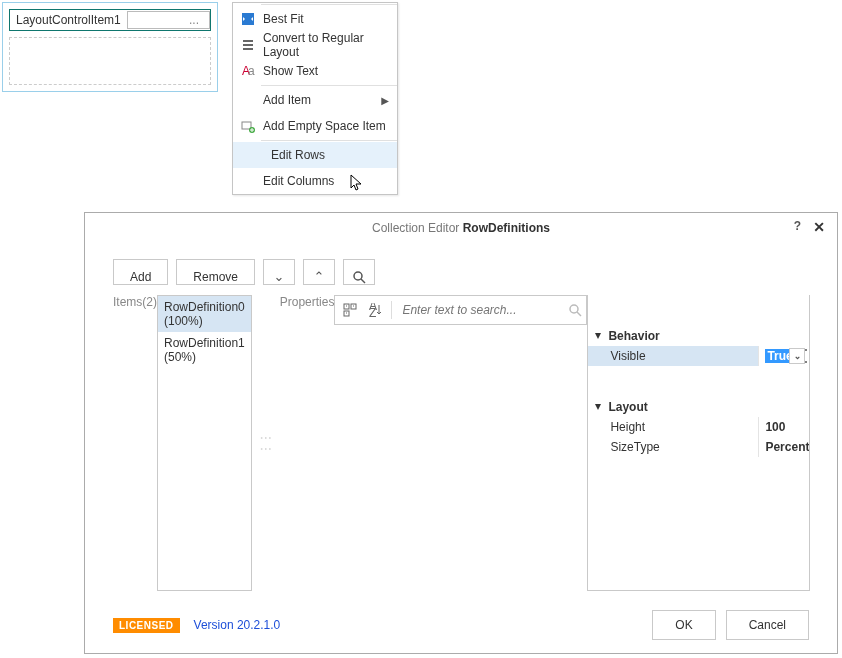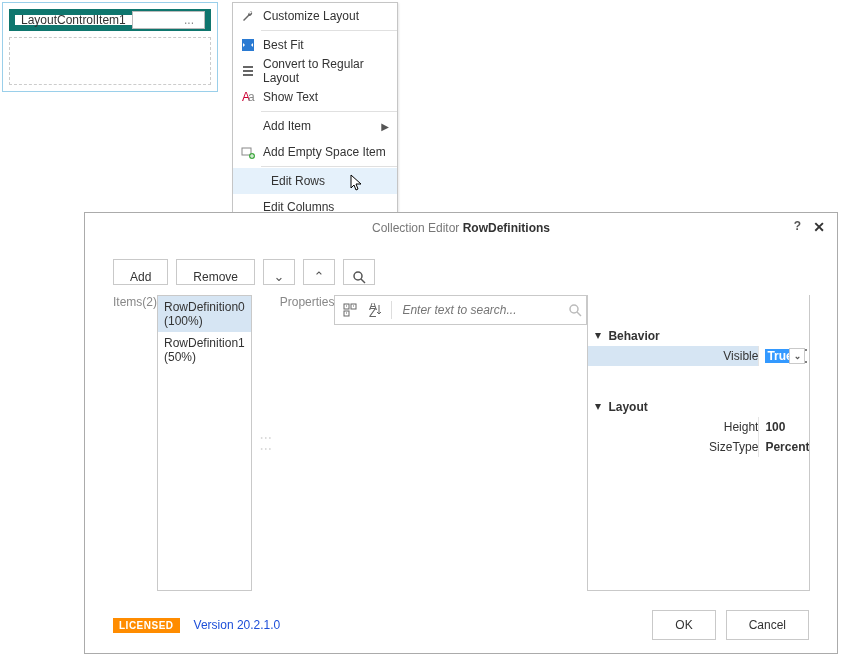--- a/index.html
+++ b/index.html
@@ -1,20 +1,20 @@
 <!DOCTYPE html>
 <html><head>
 <meta charset="utf-8">
 <style>
   * { box-sizing: border-box; font-family: "Segoe UI", Tahoma, sans-serif; font-size: 12px; }
   body { margin: 0; background: #fff; width: 842px; height: 658px; position: relative; overflow: hidden; color: #333; }
 
   
   .designer-box { position: absolute; left: 2px; top: 2px; width: 216px; height: 90px; border: 1px solid #9acfea; background: #fff; }
-  .designer-inner { position: absolute; left: 6px; top: 6px; right: 6px; height: 22px; border: 6px solid #0f766e; display: flex; align-items: center; background: #fff; }
+  .designer-inner { position: absolute; left: 6px; top: 6px; right: 6px; height: 22px; border: 1px solid #0f766e; display: flex; align-items: center; background: #fff; }
   .designer-inner span { padding: 0 6px; }
   .designer-input { flex: 1; height: 18px; border: 1px solid #bbb; background: #fff; display:flex; align-items:center; justify-content:flex-end; padding-right:4px; color:#888;}
   .designer-dashed { position:absolute; left:6px; top: 34px; right:6px; bottom:6px; border:1px dashed #ccc; }
 
   
   .context-menu { position: absolute; left: 232px; top: 2px; width: 166px; background: #fff; border: 1px solid #c5c5c5; box-shadow: 1px 1px 2px rgba(0,0,0,0.1); }
   .menu-item { height: 26px; display: flex; align-items: center; padding: 0 8px 0 4px; cursor: default; }
   .menu-item.hover { background: #e5f1fb; gap: 8px; }
   .menu-icon { width: 22px; height: 18px; display:flex; align-items:center; justify-content:center; margin-right: 4px; }
   .menu-label { flex: 1; }
@@ -45,21 +45,21 @@
 
   .prop-toolbar { height: 30px; border:1px solid #c9c9c9; display:flex; align-items:center; padding: 0 4px; gap: 4px; }
   .prop-tool-btn { width:22px; height:22px; display:flex; align-items:center; justify-content:center; border:1px solid transparent; }
   .prop-search { flex:1; border:none; outline:none; color:#aaa; padding: 0 6px; font-style: italic; }
   .search-ic { color:#aaa; }
 
   .prop-grid { flex:1; border:1px solid #c9c9c9; border-top:none; background:#fff; overflow:auto; }
   .cat-row { display:flex; align-items:center; font-weight:bold; padding: 3px 4px; margin-top: 31px; }
   .expander { width: 12px; height:12px; margin-right:4px; display:flex; align-items:center; justify-content:center; }
   .expander svg { display:block; }
-  .prop-row { display:flex; height: 20px; align-items:center;text-align:right; }
+  .prop-row { display:flex; height: 20px; align-items:center; }
   .prop-row.selected { background: #d6e5f3; }
   .prop-name { width: 170px; padding-left: 22px; }
   .prop-val { flex:1; font-weight:bold; border-left:1px solid #e4e4e4; padding-left:6px; display:flex; align-items:center; height:100%; position:relative; }
   .prop-row.selected .prop-val { background: #fff; }
   .val-editing { background:#3399ff; color:#fff; padding: 0 2px; }
   .dd-arrow { position:absolute; right:4px; border:1px solid #c9c9c9; width:16px; height:16px; display:flex; align-items:center; justify-content:center; font-size:9px; color:#555; background:#fff;}
 
   .splitter { width: 8px; display:flex; align-items:center; justify-content:center; color:#bbb; font-size:6px; letter-spacing:-1px;}
   .splitter-dots { writing-mode: vertical-rl; }
 
@@ -83,28 +83,20 @@
   <div class="designer-inner">
     <span>LayoutControlItem1</span>
     <div class="designer-input">
       <span>...</span>
     </div>
   </div>
   <div class="designer-dashed"></div>
 </div>
 
 <div class="context-menu">
-  <div class="menu-item">
-    <span class="menu-icon">
-      <svg width="14" height="14" viewBox="0 0 14 14">
-          <path d="M11 3a3 3 0 0 0-4 3L2 11l1 1 5-5a3 3 0 0 0 3-4l-2 2-1-1 2-2z" fill="#666"></path>
-        </svg>
-    </span>
-    <span class="menu-label">Customize Layout</span>
-  </div>
   <div class="menu-sep"></div>
   <div class="menu-item">
     <span class="menu-icon">
       <svg width="14" height="14" viewBox="0 0 14 14">
           <rect x="1" y="1" width="12" height="12" fill="#2a7ad2"></rect>
           <path d="M4 7l-2-2v4zM10 7l2-2v4z" fill="#fff"></path>
         </svg>
     </span>
     <span class="menu-label">Best Fit</span>
   </div>

